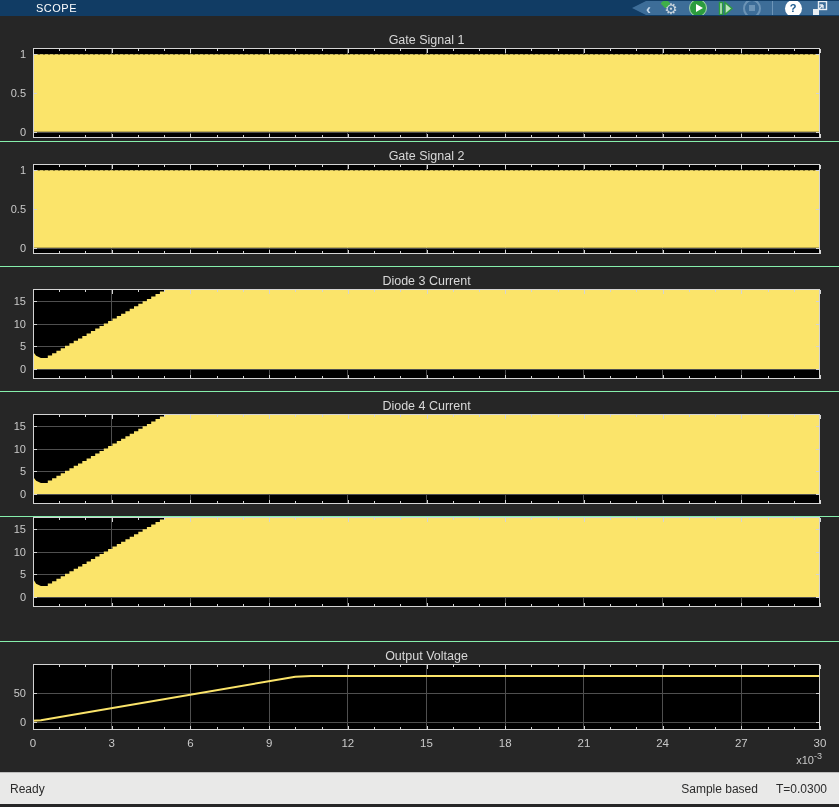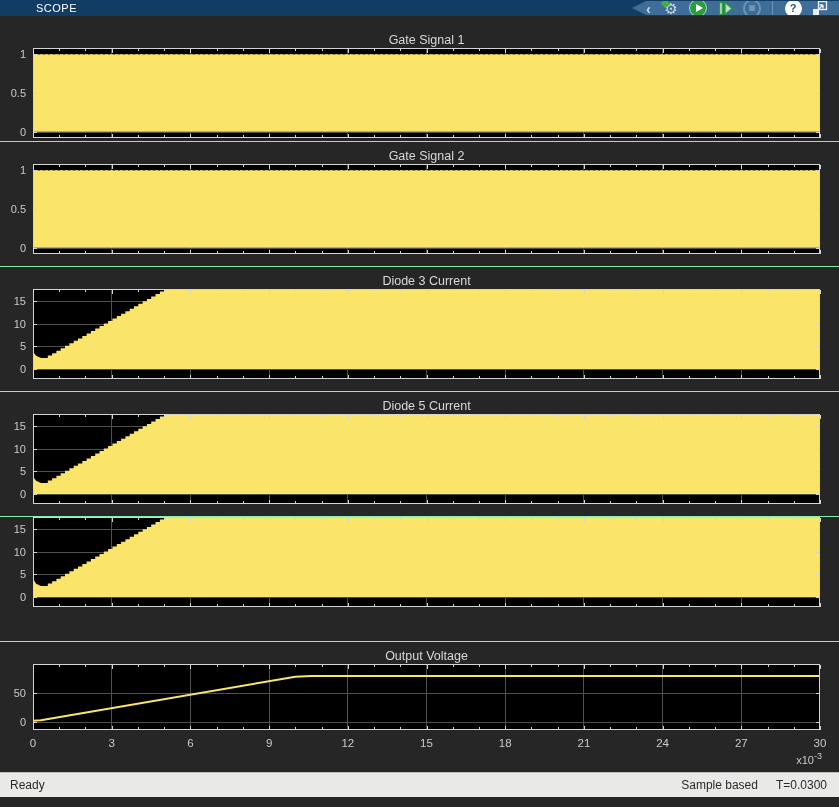--- a/index.html
+++ b/index.html
@@ -42,21 +42,21 @@
   .panel + .panel{border-top:1px solid #86efac}
   .panel.last{height:131px}
   .plot-title{
     height:22px;box-sizing:border-box;padding-top:7px;
     width:787px;margin-left:33px;text-align:center;
     color:#d8d8d8;font-size:12.5px;
   }
   svg.axes{display:block}
   
   .statusbar{
-    height:25px;box-sizing:border-box;border-top:1px solid #bdbdbd;
+    height:32px;box-sizing:border-box;border-top:1px solid #bdbdbd;
     background:#e9e9e8;color:#2b2b2b;font-size:12px;
     display:flex;align-items:center;justify-content:space-between;
     padding:0 12px 0 10px;
   }
   .status-right{display:flex;gap:18px}
 </style>
 </head>
 <body>
 
 <div class="toolbar">
@@ -381,21 +381,21 @@
       <line x1="33" y1="35.5" x2="37" y2="35.5" stroke="#d4d4d4" shape-rendering="crispEdges"></line>
       <line x1="816" y1="35.5" x2="820" y2="35.5" stroke="#d4d4d4" shape-rendering="crispEdges"></line>
       <text x="26" y="38.545454545454554" text-anchor="end" fill="#c9c9c9" font-size="11" font-family="Liberation Sans, sans-serif">10</text>
       <line x1="33" y1="12.5" x2="37" y2="12.5" stroke="#d4d4d4" shape-rendering="crispEdges"></line>
       <line x1="816" y1="12.5" x2="820" y2="12.5" stroke="#d4d4d4" shape-rendering="crispEdges"></line>
       <text x="26" y="15.818181818181824" text-anchor="end" fill="#c9c9c9" font-size="11" font-family="Liberation Sans, sans-serif">15</text>
     </svg>
 </div>
 
 <div class="panel">
-  <div class="plot-title">Diode 5 Current</div>
+  <div class="plot-title">Diode 4 Current</div>
   <svg class="axes" width="839" height="102">
       <rect x="33" y="0" width="787" height="90" fill="#000000"></rect>
       <line x1="111.7" y1="0" x2="111.7" y2="90" stroke="#4f4f4f" shape-rendering="crispEdges"></line>
       <line x1="190.4" y1="0" x2="190.4" y2="90" stroke="#4f4f4f" shape-rendering="crispEdges"></line>
       <line x1="269.1" y1="0" x2="269.1" y2="90" stroke="#4f4f4f" shape-rendering="crispEdges"></line>
       <line x1="347.8" y1="0" x2="347.8" y2="90" stroke="#4f4f4f" shape-rendering="crispEdges"></line>
       <line x1="426.5" y1="0" x2="426.5" y2="90" stroke="#4f4f4f" shape-rendering="crispEdges"></line>
       <line x1="505.2" y1="0" x2="505.2" y2="90" stroke="#4f4f4f" shape-rendering="crispEdges"></line>
       <line x1="583.9" y1="0" x2="583.9" y2="90" stroke="#4f4f4f" shape-rendering="crispEdges"></line>
       <line x1="662.6" y1="0" x2="662.6" y2="90" stroke="#4f4f4f" shape-rendering="crispEdges"></line>

